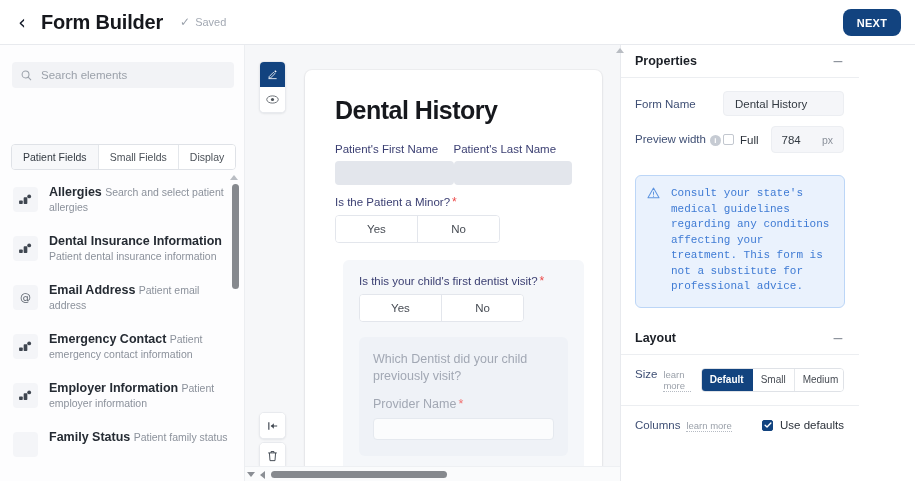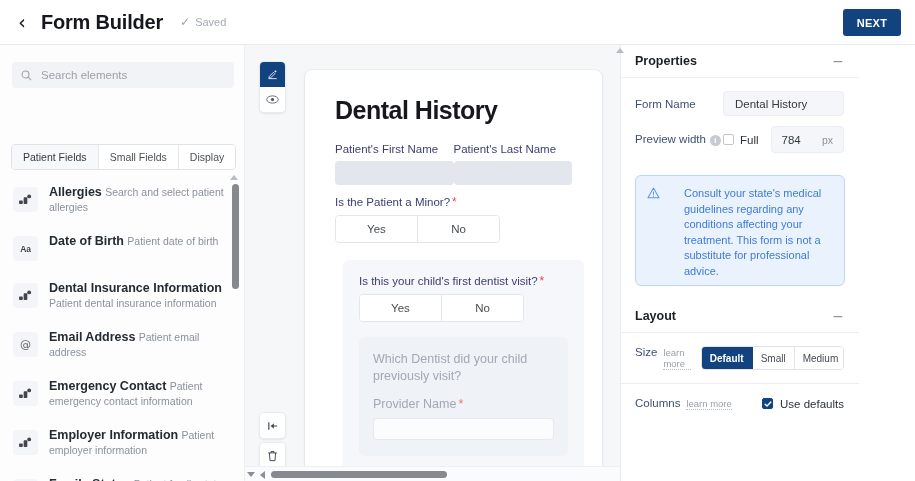--- a/index.html
+++ b/index.html
@@ -31,21 +31,21 @@
     color:#16181d; letter-spacing:-0.2px;
   }
   .saved-wrap {
     margin-left:17px; display:flex; align-items:center; gap:5px;
   }
   .saved-check { color:#9aa1ab; font-size:12px; line-height:1;
     font-family:"DejaVu Sans", sans-serif; }
   .saved-text { color:#a3a9b3; font-size:11px; }
   .next-btn {
     position:absolute; right:14px; top:9px;
-    width:58px; height:27px; border-radius:3px;
+    width:58px; height:27px; border-radius:8px;
     background:#12437f; color:#fff;
     font-size:11px; font-weight:bold; letter-spacing:0.3px;
     display:flex; align-items:center; justify-content:center;
     border:none; cursor:pointer;
     font-family:"Liberation Sans", sans-serif;
   }
 
   
   .sidebar {
     position:absolute; left:0; top:45px; width:245px; height:436px;
@@ -248,22 +248,22 @@
   .num-input {
     margin-left:12px; height:27px; width:91px;
     background:#f5f6f9; border:1px solid #eceef2; border-radius:4px;
     display:flex; align-items:center; justify-content:space-between;
     padding:0 10px; font-size:11.5px; color:#333a42; cursor:text;
   }
   .num-unit { color:#8b919b; font-size:10.5px; }
 
   .callout {
     margin:2px 14px 0 14px; background:#eaf2fd; border:1px solid #bcd6f7;
-    border-radius:6px; padding:10px 12px 6px 11px;
-    display:flex; gap:24px;
+    border-radius:6px; padding:10px 12px 12px 11px;
+    display:flex; gap:11px;font-family:Liberation Mono, monospace;
   }
   .callout-icon { flex:0 0 auto; margin-top:1px; }
   .callout-icon svg { display:block; }
   .callout-text { font-size:11px; color:#3f7bd4; line-height:15.5px; }
 
   .layout-head { margin-top:14px; }
   .layout-row {
     display:flex; align-items:center; padding:13px 15px 13px 14px;
     border-bottom:1px solid #eceef1;
   }
@@ -330,29 +330,20 @@
               <rect x="5" y="3.5" width="4" height="7.5" rx="0.8" fill="#3f4650"></rect>
               <circle cx="11" cy="2.6" r="2.1" fill="#3f4650"></circle>
             </svg>
         </span>
         <span class="fi-text">
           <span class="fi-title">Allergies</span>
           <span class="fi-sub">Search and select patient allergies</span>
         </span>
       </div>
 
-      <div class="field-item">
-        <span class="fi-icon">
-            <span class="aa">Aa</span>
-          </span>
-        <span class="fi-text">
-          <span class="fi-title">Date of Birth</span>
-          <span class="fi-sub">Patient date of birth</span>
-        </span>
-      </div>
 
       <div class="field-item">
         <span class="fi-icon">
           <svg width="13" height="11" viewBox="0 0 14 12">
               <rect x="0" y="7" width="4" height="4" rx="0.8" fill="#3f4650"></rect>
               <rect x="5" y="3.5" width="4" height="7.5" rx="0.8" fill="#3f4650"></rect>
               <circle cx="11" cy="2.6" r="2.1" fill="#3f4650"></circle>
             </svg>
         </span>
         <span class="fi-text">

